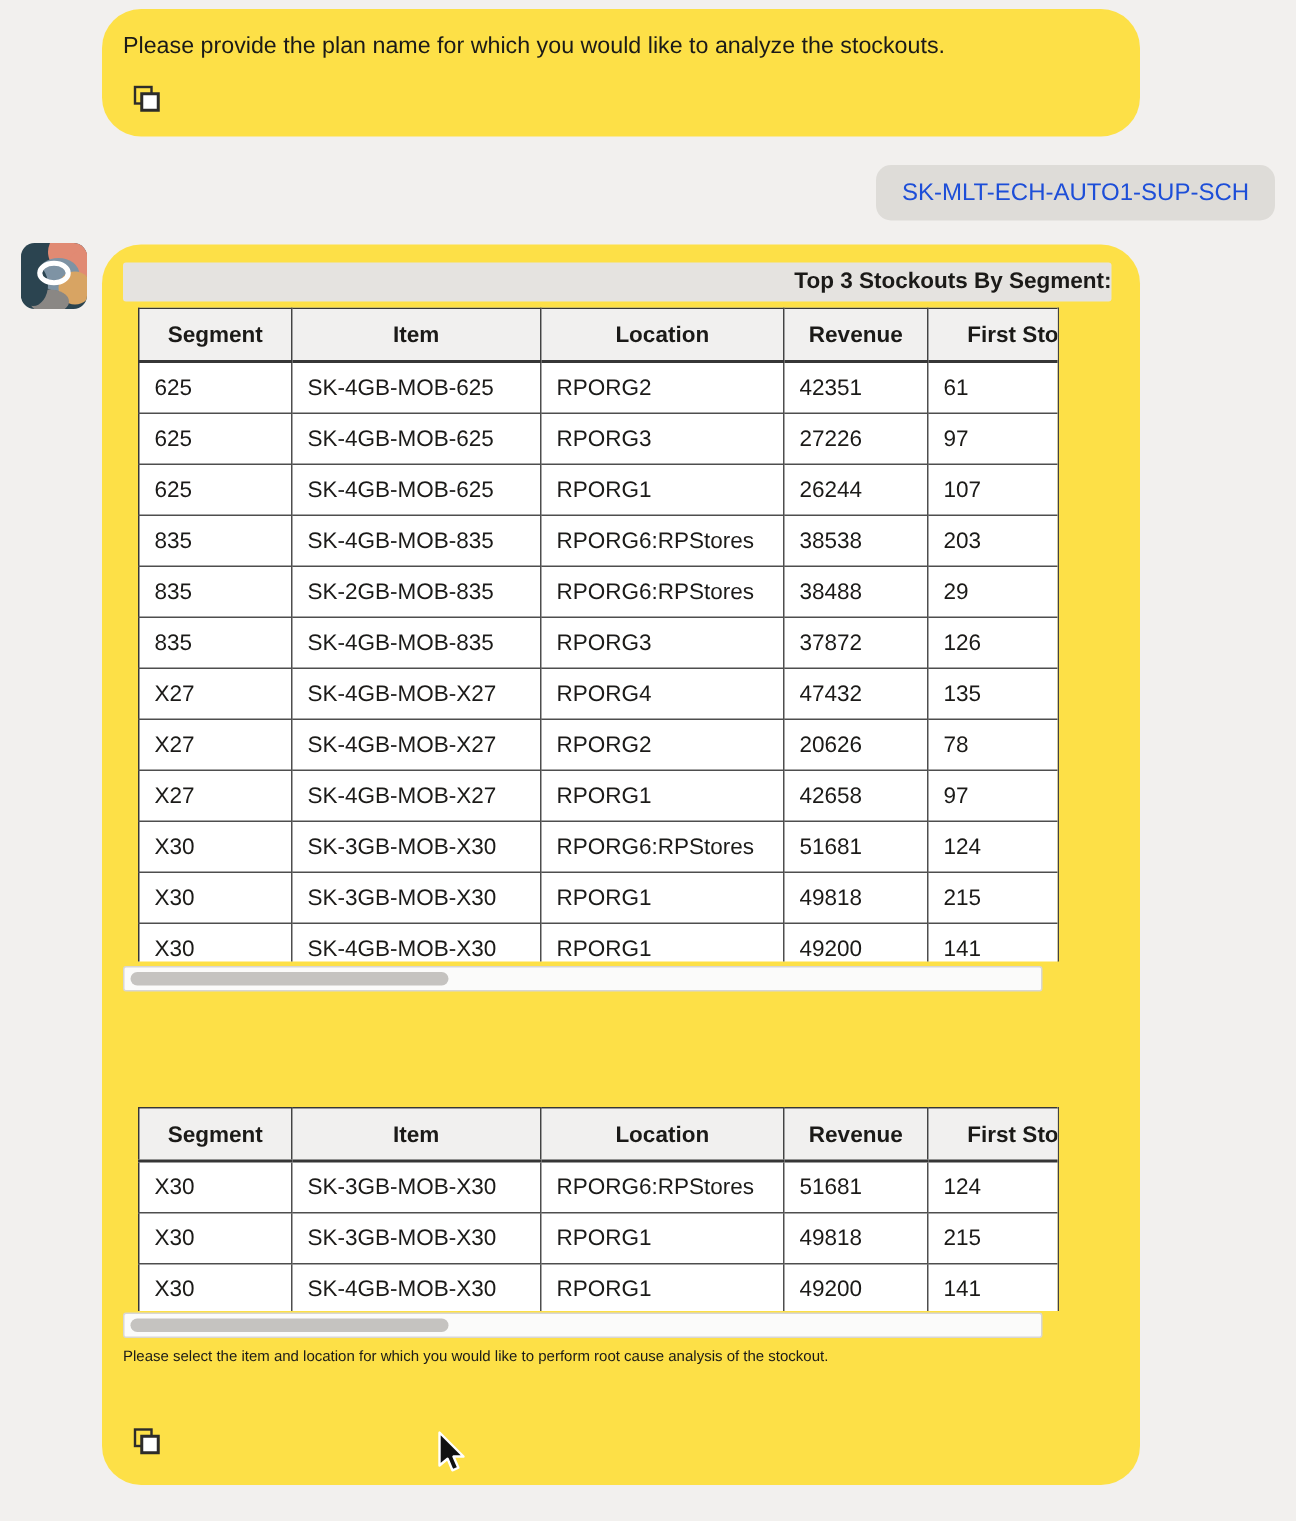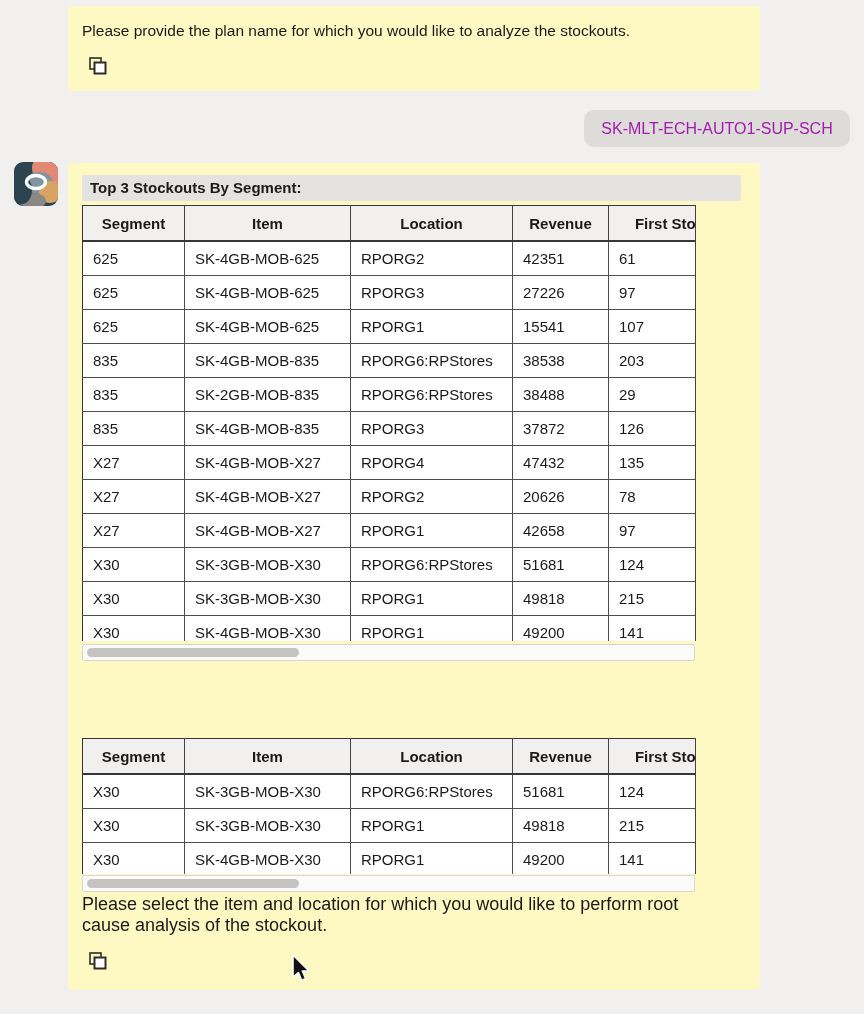--- a/index.html
+++ b/index.html
@@ -2,41 +2,41 @@
 <html><head>
 <meta charset="utf-8">
 <style>
   html,body{margin:0;padding:0;}
   body{
     width:864px;height:1014px;position:relative;overflow:hidden;
     background:#f2f0ee;
     font-family:"Liberation Sans","DejaVu Sans",sans-serif;
     color:#1b1a18;
   }
-  .bubble{position:absolute;background:#fef9c3;border-radius:4px;}
+  .bubble{position:absolute;background:#fde047;border-radius:26px;}
   .bot-bubble-1{left:68px;top:6px;width:692px;height:85px;}
   .bot-bubble-1 .msg-text{position:absolute;left:14px;top:14px;width:650px;font-size:15.5px;line-height:21px;}
   .copy-btn{position:absolute;width:20px;height:20px;background:none;border:none;padding:0;cursor:pointer;}
   .bot-bubble-1 .copy-btn{left:20px;top:50px;}
   .user-bubble{
     position:absolute;left:584px;top:110px;width:266px;height:37px;
     background:#dedcd8;border-radius:10px;display:flex;align-items:center;justify-content:center;
-    font-size:16px;color:#a21caf;
+    font-size:16px;color:#1d4ed8;
   }
   .avatar{position:absolute;left:14px;top:162px;width:44px;height:44px;}
   .bot-bubble-2{left:68px;top:163px;width:692px;height:827px;}
 
   .section-title{
     position:absolute;left:14px;width:659px;height:26px;background:#e5e3e0;border-radius:2px;
-    font-weight:bold;font-size:15px;line-height:26px;padding-left:8px;box-sizing:border-box;
+    font-weight:bold;font-size:15px;line-height:26px;padding-left:8px;box-sizing:border-box;text-align:right;
   }
   .title-1{top:12px;}
   .title-2{top:545px;}
 
-  .table-clip{position:absolute;left:14px;width:614px;overflow:hidden;border-right:1px solid #434343;box-sizing:border-box;}
+  .table-clip{position:absolute;left:24px;width:614px;overflow:hidden;border-right:1px solid #434343;box-sizing:border-box;}
   .table-clip-1{top:42px;height:436px;}
   .table-clip-2{top:575px;height:136px;}
   table.data{border-collapse:collapse;table-layout:fixed;width:648px;background:#fff;}
   table.data th{
     background:#f1f0ef;font-weight:bold;font-size:15px;text-align:center;
     border:1px solid #434343;border-bottom:2px solid #363636;
     padding:8px 10px;height:18px;overflow:hidden;white-space:nowrap;box-sizing:content-box;
   }
   table.data td{
     font-size:15px;text-align:left;border:1px solid #4e4e4e;
@@ -48,21 +48,21 @@
   .hscroll{
     position:absolute;left:14px;width:613px;height:17px;
     background:#fbfbfa;border:1px solid #d8d6d3;border-radius:2px;box-sizing:border-box;
   }
   .hscroll-1{top:481px;}
   .hscroll-2{top:712px;}
   .hscroll .thumb{
     position:absolute;left:4px;top:3px;width:212px;height:9px;border-radius:5px;background:#c5c3c0;
   }
 
-  .footer-text{position:absolute;left:14px;top:731px;width:616px;font-size:18px;line-height:21px;}
+  .footer-text{position:absolute;left:14px;top:731px;width:616px;font-size:10px;line-height:21px;}
   .bot-bubble-2 .copy-btn{left:20px;top:788px;}
 
   .cursor{position:absolute;left:290px;top:953px;width:24px;height:34px;pointer-events:none;}
 </style>
 </head>
 <body>
 
 <div class="bubble bot-bubble-1">
   <div class="msg-text">Please provide the plan name for which you would like to analyze the stockouts.</div>
   <button class="copy-btn" title="">
@@ -135,21 +135,21 @@
             <td>625</td>
             <td>SK-4GB-MOB-625</td>
             <td>RPORG3</td>
             <td>27226</td>
             <td>97</td>
           </tr>
           <tr>
             <td>625</td>
             <td>SK-4GB-MOB-625</td>
             <td>RPORG1</td>
-            <td>15541</td>
+            <td>26244</td>
             <td>107</td>
           </tr>
           <tr>
             <td>835</td>
             <td>SK-4GB-MOB-835</td>
             <td>RPORG6:RPStores</td>
             <td>38538</td>
             <td>203</td>
           </tr>
           <tr>

